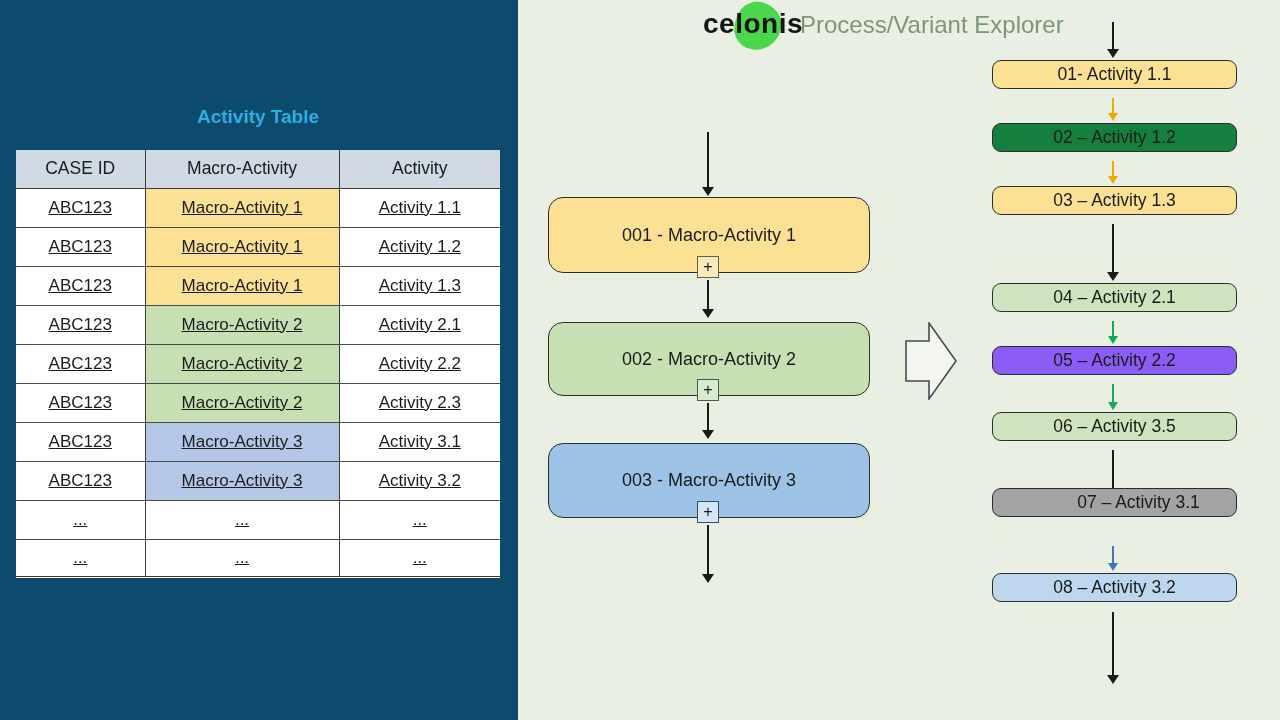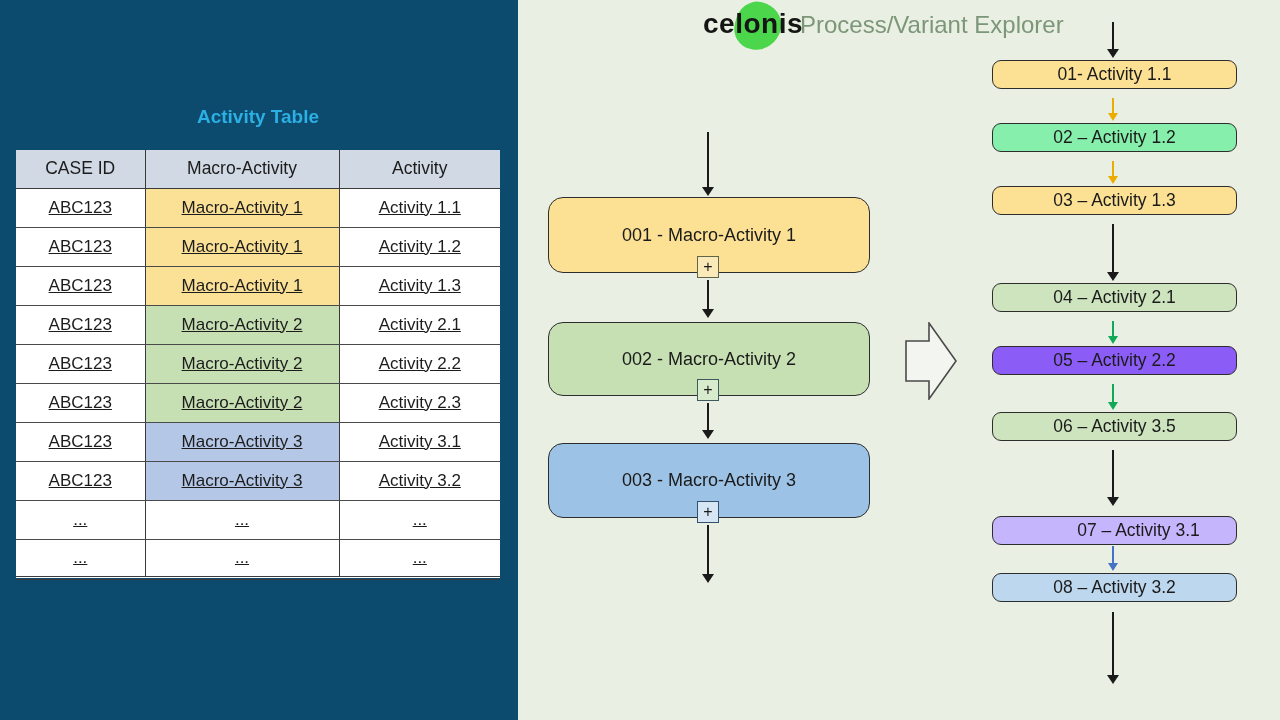--- a/index.html
+++ b/index.html
@@ -205,21 +205,21 @@
         <div class="shaft"></div>
         <div class="head"></div>
       </div>
       <div class="node variant-node" style="top: 60px; background: rgb(252, 225, 148);">
         <span>01- Activity 1.1</span>
       </div>
       <div class="arrow c-yellow small" style="left: 588px; top: 98px; height: 23px;">
         <div class="shaft"></div>
         <div class="head"></div>
       </div>
-      <div class="node variant-node" style="top: 123px; background: #86efac; text-align: center;">
+      <div class="node variant-node" style="top: 123px; background: #15803d; text-align: center;">
         <span>02 – Activity 1.2</span>
       </div>
       <div class="arrow c-yellow small" style="left: 588px; top: 161px; height: 23px;">
         <div class="shaft"></div>
         <div class="head"></div>
       </div>
       <div class="node variant-node" style="top: 186px; background: rgb(252, 225, 148);">
         <span>03 – Activity 1.3</span>
       </div>
       <div class="arrow c-black" style="left: 588px; top: 224px; height: 57px;">
@@ -240,21 +240,21 @@
         <div class="shaft"></div>
         <div class="head"></div>
       </div>
       <div class="node variant-node" style="top: 412px; background: rgb(205, 228, 190);">
         <span>06 – Activity 3.5</span>
       </div>
       <div class="arrow c-black" style="left: 588px; top: 450px; height: 56px;">
         <div class="shaft"></div>
         <div class="head"></div>
       </div>
-      <div class="node variant-node" style="top: 516px; background: #c4b5fd; padding-left: 48px;">
+      <div class="node variant-node" style="top: 488px; background: #a3a3a3; padding-left: 48px;">
         <span>07 – Activity 3.1</span>
       </div>
       <div class="arrow c-blue small" style="left: 588px; top: 546px; height: 25px;">
         <div class="shaft"></div>
         <div class="head"></div>
       </div>
       <div class="node variant-node" style="top: 573px; background: rgb(189, 215, 238);">
         <span>08 – Activity 3.2</span>
       </div>
       <div class="arrow c-black" style="left: 588px; top: 612px; height: 72px;">

